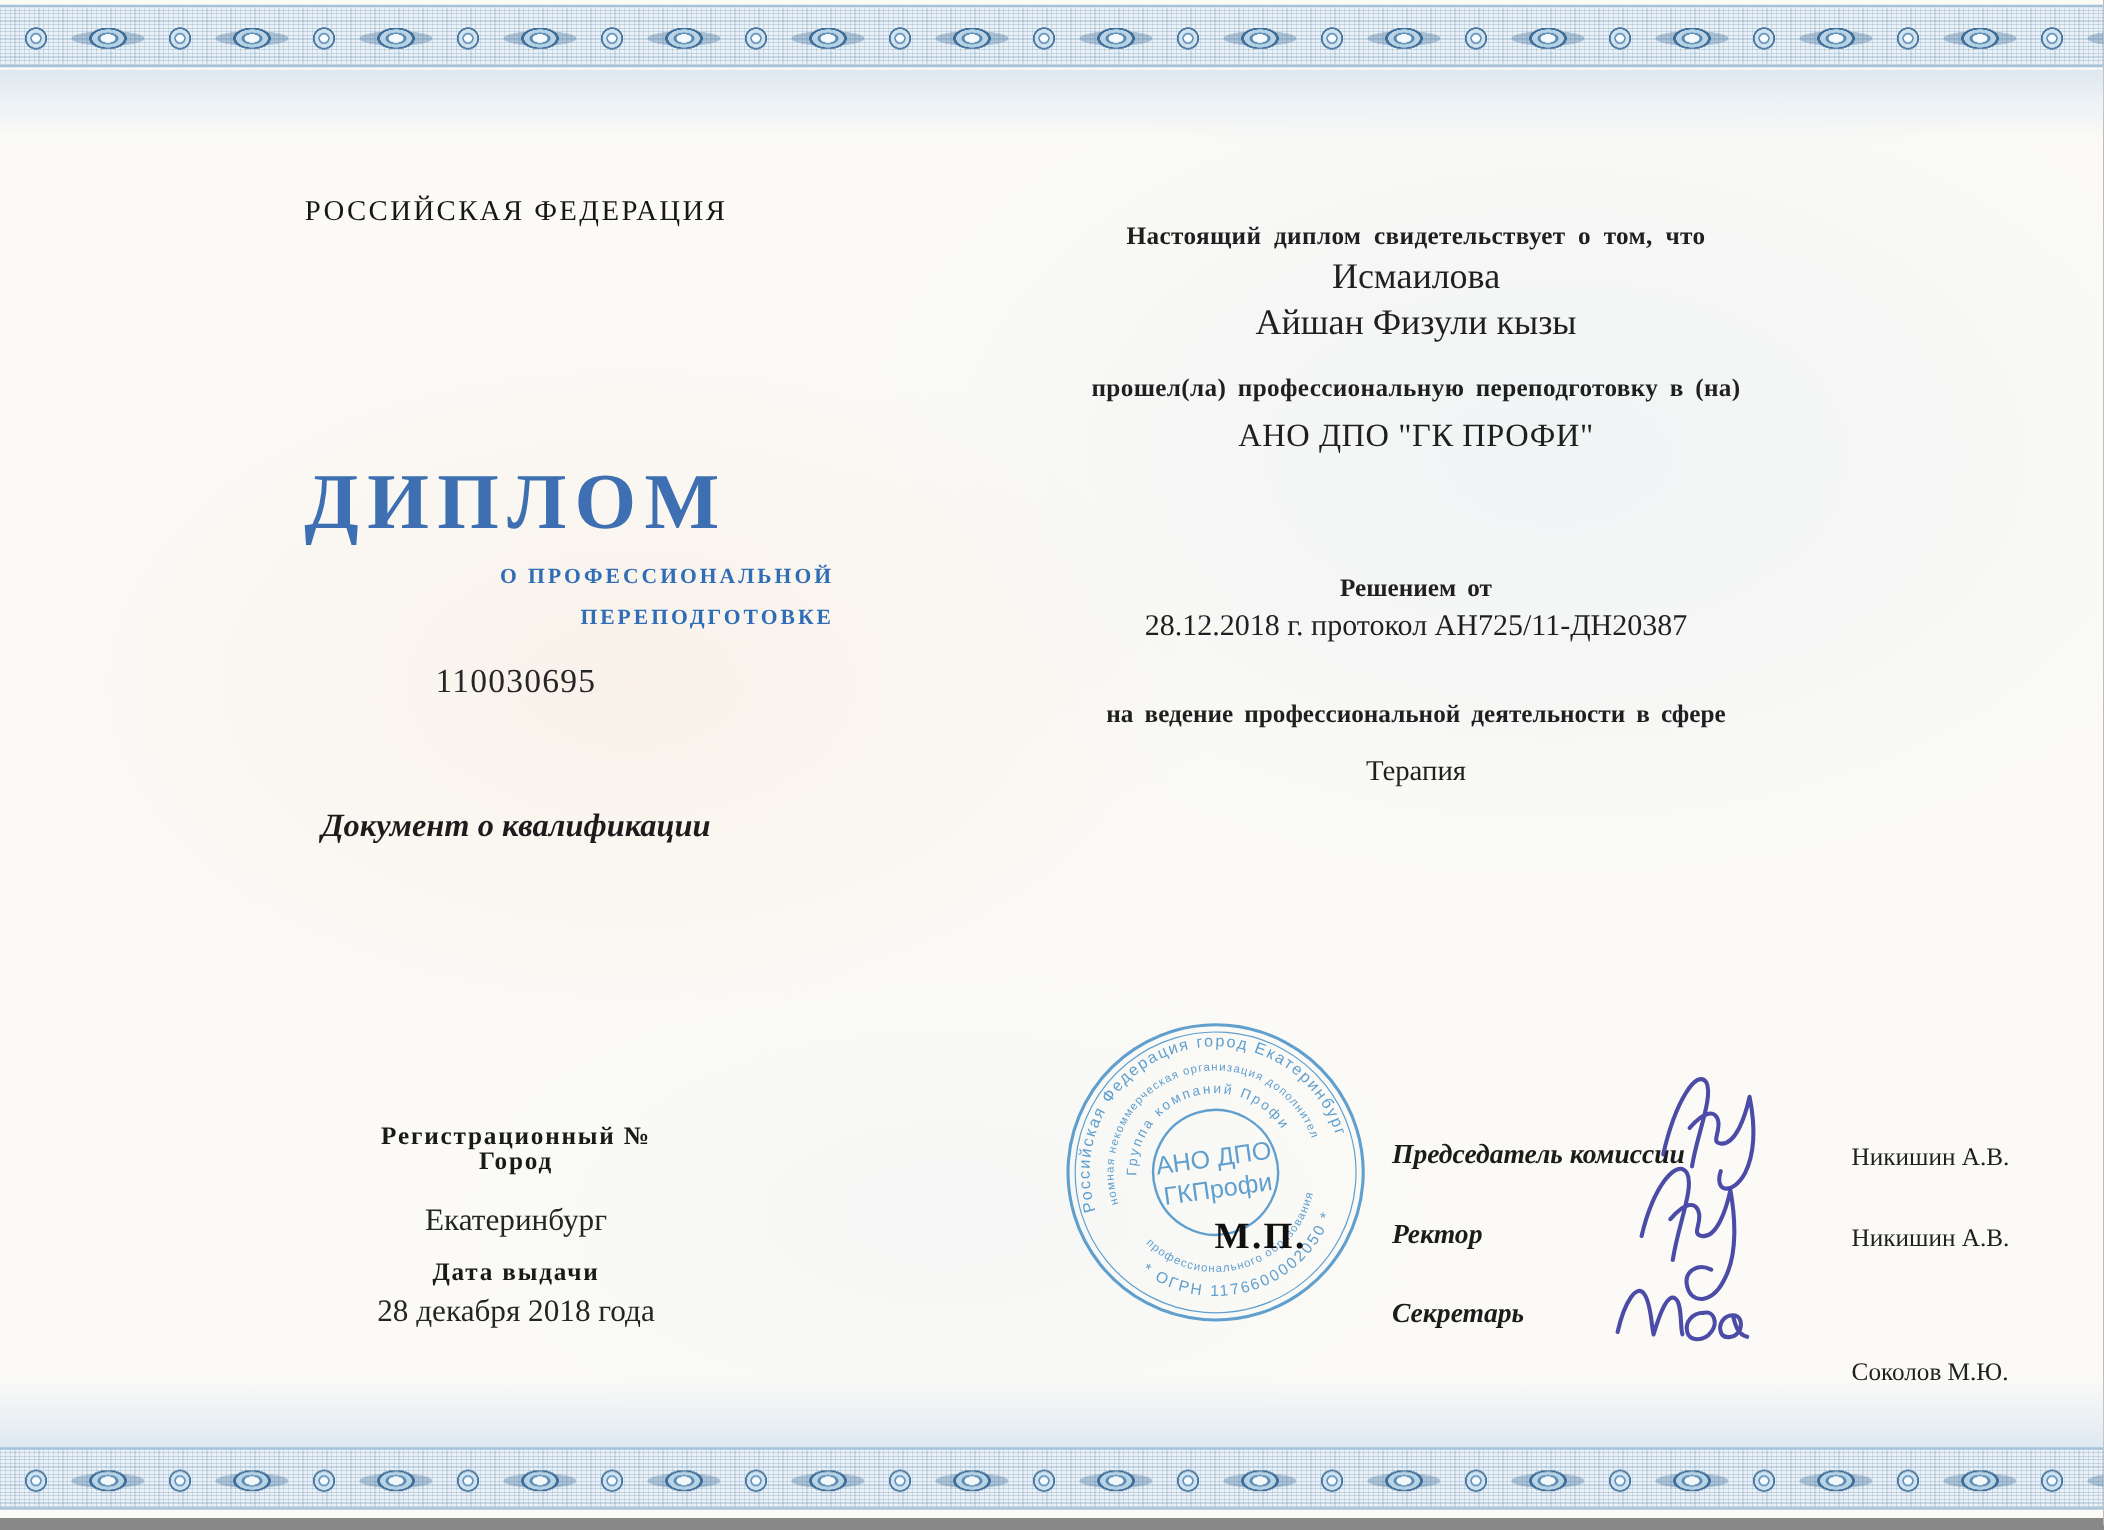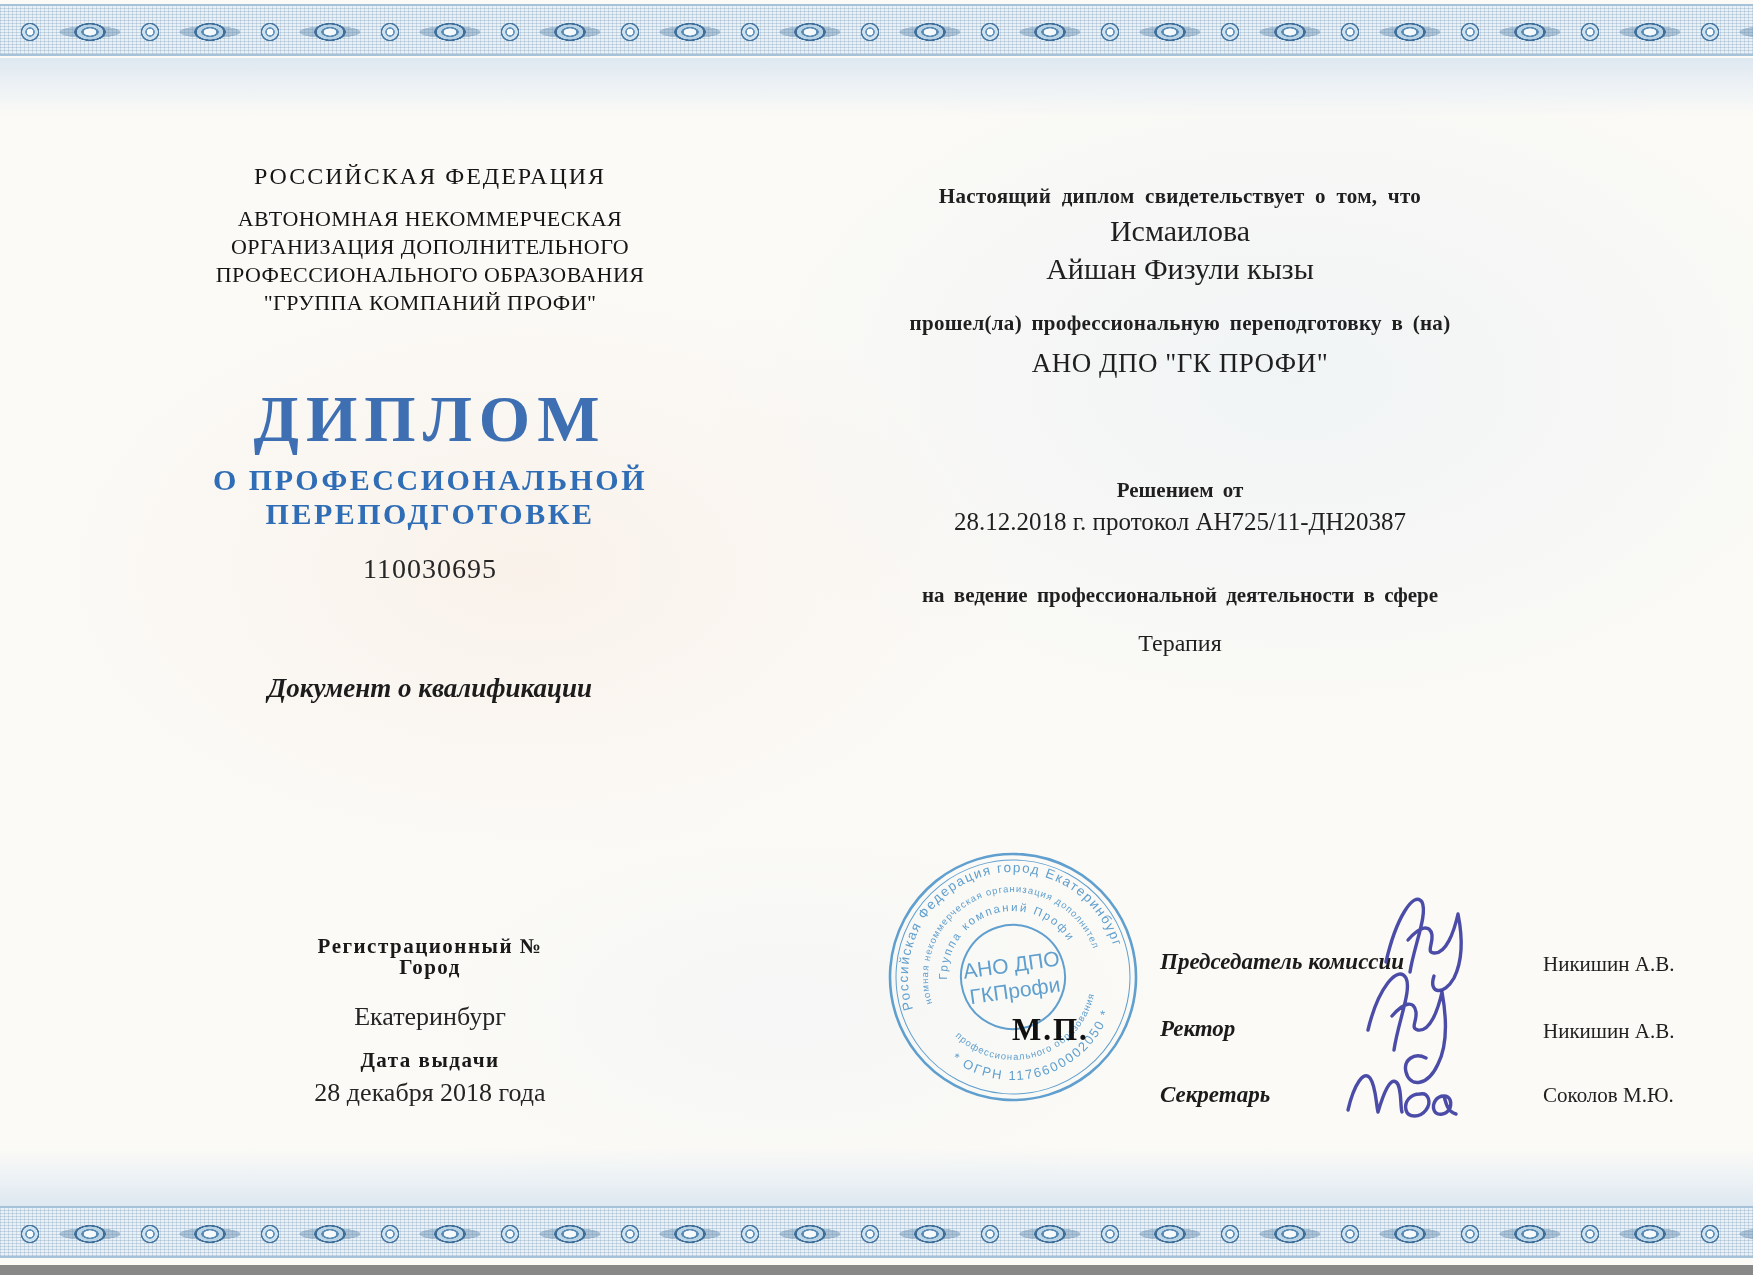--- a/index.html
+++ b/index.html
@@ -33,21 +33,21 @@
   .fade.bottom{top:1148px;background:linear-gradient(0deg,#dee8f0 0%,#ecf1f5 45%,rgba(251,250,246,0) 100%);}
 
   .abs{position:absolute;}
   .ctr{text-align:center;}
 
   
   .lcol{left:165px;width:530px;}
   .country{top:163px;font-size:24px;letter-spacing:2px;color:#161616;}
   .orglines{top:205px;font-size:22px;line-height:28px;letter-spacing:.4px;color:#141414;}
   .diploma-title{top:381px;font-size:66px;font-weight:bold;letter-spacing:7px;color:#3e6fb2;}
-  .diploma-sub{top:463px;font-size:30px;font-weight:bold;letter-spacing:2.5px;line-height:34px;color:#2f6db6;}
+  .diploma-sub{top:463px;font-size:18px;font-weight:bold;letter-spacing:2.5px;line-height:34px;color:#2f6db6;text-align:right;}
   .diploma-number{top:553px;font-size:28px;color:#262626;letter-spacing:1px;}
   .qualnote{top:673px;font-size:27px;font-style:italic;font-weight:bold;color:#1c1c1c;}
   .lcol2{left:210px;width:440px;}
   .small-label{font-size:21px;font-weight:bold;letter-spacing:1.5px;color:#191919;}
   .small-value{font-size:26px;color:#242424;}
   .reg-label{top:898px;margin-top:36px;}
   .reg-value{top:928px;}
   .city-label{top:955px;}
   .city-value{top:1002px;}
   .date-label{top:1048px;}
@@ -64,47 +64,41 @@
   .decision-details{top:508px;font-size:25px;}
   .rights1{top:556px;font-size:21px;font-weight:bold;word-spacing:4px;}
   .rights2{top:583px;font-size:21px;font-weight:bold;word-spacing:4px;}
   .specialty{top:630px;font-size:24px;}
 
   
   .sig-label{position:absolute;left:1160px;width:300px;font-size:23px;font-style:italic;font-weight:bold;color:#1b1b1b;}
   .sig-name{position:absolute;left:1543px;width:200px;font-size:21px;color:#202020;}
   .row1{top:949px;}  .row1n{top:952px;}
   .row2{top:1016px;} .row2n{top:1019px;}
-  .row3{top:1082px;} .row3n{top:1083px;}
+  .row3{top:1082px;} .row3n{top:1131px;}
   .squiggle{position:absolute;pointer-events:none;}
   .squiggle path{fill:none;stroke:#3c3d9f;stroke-width:3.4;stroke-linecap:round;stroke-linejoin:round;opacity:.92;}
 
   
   .stamp{left:878px;top:842px;width:270px;height:270px;opacity:.88;}
   .stamp text{font-family:"Liberation Sans","DejaVu Sans",sans-serif;fill:#4b93c9;}
   .stamp .ring-stroke{fill:none;stroke:#4b93c9;}
   .seal-mark{left:1012px;top:1012px;font-size:31px;letter-spacing:2px;color:#101010;font-weight:bold;}
 </style>
 </head>
 <body>
 
 <div class="page">
 
   <div class="band top abs"></div>
   <div class="fade top abs"></div>
   <div class="fade bottom abs"></div>
   <div class="band bottom abs"></div>
 
   <div class="abs ctr lcol country">РОССИЙСКАЯ ФЕДЕРАЦИЯ</div>
-  <div class="abs ctr lcol orglines">
-    <div>АВТОНОМНАЯ НЕКОММЕРЧЕСКАЯ</div>
-    <div>ОРГАНИЗАЦИЯ ДОПОЛНИТЕЛЬНОГО</div>
-    <div>ПРОФЕССИОНАЛЬНОГО ОБРАЗОВАНИЯ</div>
-    <div>"ГРУППА КОМПАНИЙ ПРОФИ"</div>
-  </div>
   <div class="abs ctr lcol diploma-title">ДИПЛОМ</div>
   <div class="abs ctr lcol diploma-sub">
     <div>О ПРОФЕССИОНАЛЬНОЙ</div>
     <div>ПЕРЕПОДГОТОВКЕ</div>
   </div>
   <div class="abs ctr lcol diploma-number">110030695</div>
   <div class="abs ctr lcol qualnote">Документ о квалификации</div>
 
   <div class="abs ctr lcol2 small-label reg-label">Регистрационный №</div>
   <div class="abs ctr lcol2 small-label city-label">Город</div>

